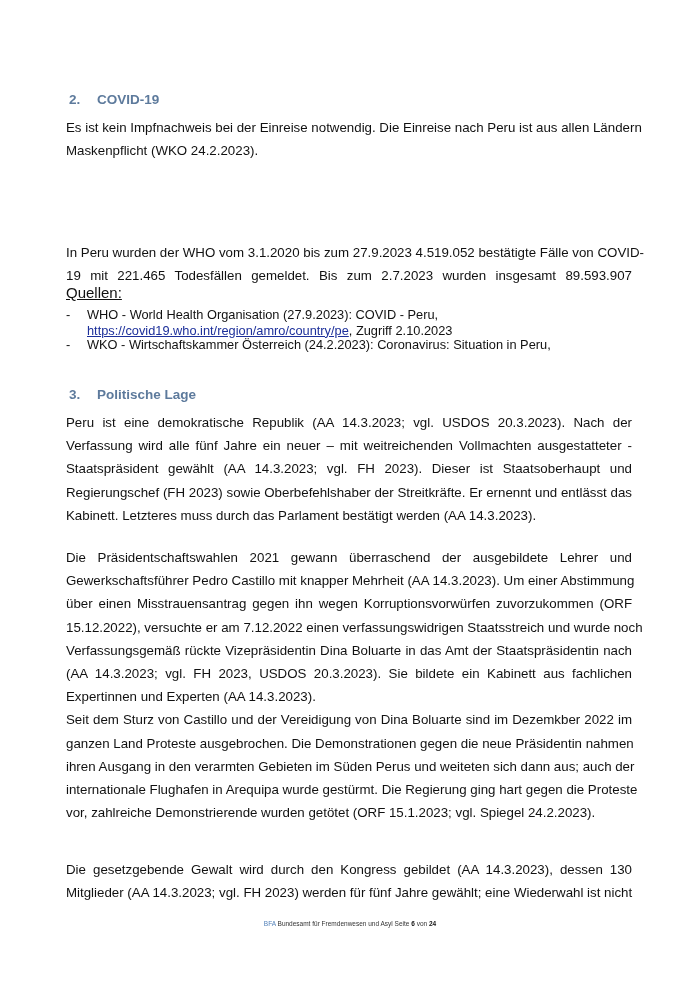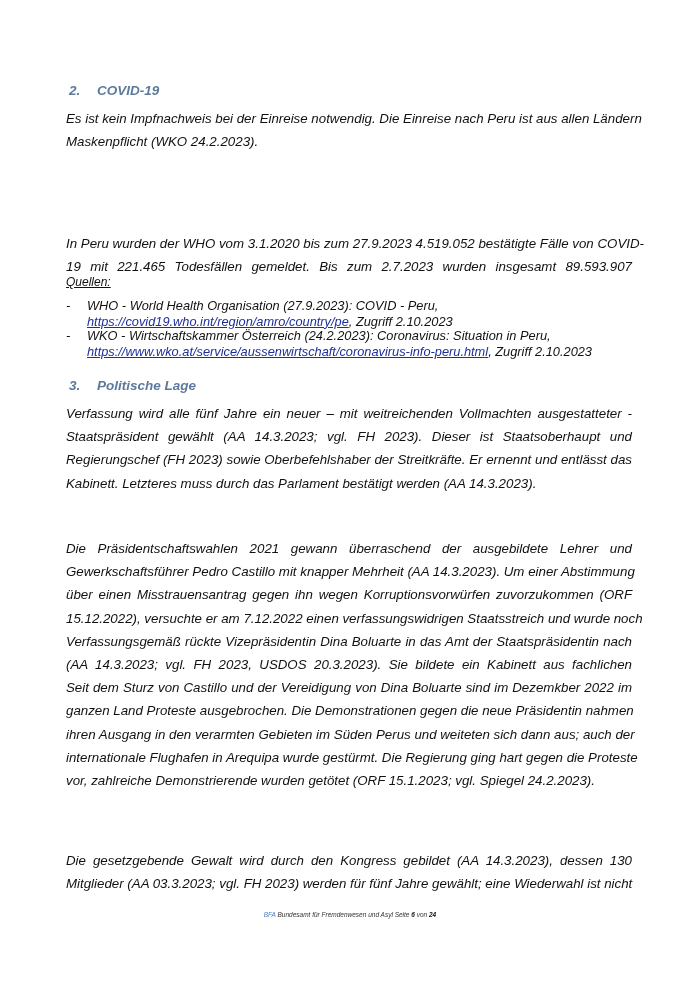--- a/index.html
+++ b/index.html
@@ -1,25 +1,25 @@
 <!DOCTYPE html>
 <html><head>
 <meta charset="utf-8">
 <style>
   html, body { margin: 0; padding: 0; background: #ffffff; }
   body { width: 700px; height: 990px; position: relative; overflow: hidden;
          font-family: "Liberation Sans", sans-serif; color: #111; }
-  .page { position: absolute; left: 0; top: 3px; width: 700px; height: 764px; font-style: italic; }
+  .page { position: absolute; left: 0; top: 12px; width: 700px; height: 764px; }
   .heading { position: absolute; left: 69px; font-size: 13.5px; font-weight: bold; color: #5d7a9c; }
   .heading .num { display: inline-block; width: 28px; }
   .para { position: absolute; left: 66px; width: 566px; font-size: 13.3px; line-height: 23.2px;
           text-align: justify; text-align-last: left; }
   .para span.line { display: block; text-align: justify; text-align-last: justify; height: 23.2px; white-space: nowrap; }
   .para span.line.last { text-align-last: left; }
-  .sources-title { position: absolute; left: 66px; top: 272px; font-size: 12px; text-decoration: underline; }
+  .sources-title { position: absolute; left: 66px; top: 272px; font-size: 15px; text-decoration: underline; }
   .src { position: absolute; left: 66px; font-size: 12.8px; line-height: 15.5px; }
   .src .dash { position: absolute; left: 0; top: 0; }
   .src .body { position: absolute; left: 21px; white-space: nowrap; }
   .src a { color: #1c2f9a; text-decoration: underline; }
   .footer { position: absolute; left: 0; width: 700px; top: 908px; text-align: center; font-size: 6.5px; color: #333; }
   .footer .brand { color: #4f7fb8; }
   .footer b { font-weight: bold; color: #111; }
 </style>
 </head>
 <body>
@@ -47,51 +47,52 @@
     <div class="body">
       <div>WHO - World Health Organisation (27.9.2023): COVID - Peru,</div>
       <div><a>https://covid19.who.int/region/amro/country/pe</a><span>, Zugriff 2.10.2023</span></div>
     </div>
   </div>
 
   <div class="src" style="top:325px;">
     <span class="dash">-</span>
     <div class="body">
       <div>WKO - Wirtschaftskammer Österreich (24.2.2023): Coronavirus: Situation in Peru,</div>
-      <div><a>https://www.wko.at/service/aussenwirtschaft/coronavirus-info-peru.html</a><span>, Zugriff 2.10.2023</span></div>
     </div>
   </div>
 
   <div class="heading" style="top:375px;">
     <span class="num">3.</span><span>Politische Lage</span>
   </div>
 
   <div class="para" style="top:399px;">
+    <span class="line">Peru ist eine demokratische Republik (AA 14.3.2023; vgl. USDOS 20.3.2023). Nach der</span>
     <span class="line">Verfassung wird alle fünf Jahre ein neuer – mit weitreichenden Vollmachten ausgestatteter -</span>
     <span class="line">Staatspräsident gewählt (AA 14.3.2023; vgl. FH 2023). Dieser ist Staatsoberhaupt und</span>
     <span class="line">Regierungschef (FH 2023) sowie Oberbefehlshaber der Streitkräfte. Er ernennt und entlässt das</span>
     <span class="line last">Kabinett. Letzteres muss durch das Parlament bestätigt werden (AA 14.3.2023).</span>
   </div>
 
   <div class="para" style="top:534px;">
     <span class="line">Die Präsidentschaftswahlen 2021 gewann überraschend der ausgebildete Lehrer und</span>
     <span class="line">Gewerkschaftsführer Pedro Castillo mit knapper Mehrheit (AA 14.3.2023). Um einer Abstimmung</span>
     <span class="line">über einen Misstrauensantrag gegen ihn wegen Korruptionsvorwürfen zuvorzukommen (ORF</span>
     <span class="line">15.12.2022), versuchte er am 7.12.2022 einen verfassungswidrigen Staatsstreich und wurde noch</span>
     <span class="line">Verfassungsgemäß rückte Vizepräsidentin Dina Boluarte in das Amt der Staatspräsidentin nach</span>
     <span class="line">(AA 14.3.2023; vgl. FH 2023, USDOS 20.3.2023). Sie bildete ein Kabinett aus fachlichen</span>
+    <span class="line last">Expertinnen und Experten (AA 14.3.2023).</span>
     <span class="line">Seit dem Sturz von Castillo und der Vereidigung von Dina Boluarte sind im Dezemkber 2022 im</span>
     <span class="line">ganzen Land Proteste ausgebrochen. Die Demonstrationen gegen die neue Präsidentin nahmen</span>
     <span class="line">ihren Ausgang in den verarmten Gebieten im Süden Perus und weiteten sich dann aus; auch der</span>
     <span class="line">internationale Flughafen in Arequipa wurde gestürmt. Die Regierung ging hart gegen die Proteste</span>
     <span class="line last">vor, zahlreiche Demonstrierende wurden getötet (ORF 15.1.2023; vgl. Spiegel 24.2.2023).</span>
   </div>
 
   <div class="para" style="top:846px;">
     <span class="line">Die gesetzgebende Gewalt wird durch den Kongress gebildet (AA 14.3.2023), dessen 130</span>
-    <span class="line">Mitglieder (AA 03.3.2023; vgl. FH 2023) werden für fünf Jahre gewählt; eine Wiederwahl ist nicht</span>
+    <span class="line">Mitglieder (AA 14.3.2023; vgl. FH 2023) werden für fünf Jahre gewählt; eine Wiederwahl ist nicht</span>
   </div>
 
   <div class="footer">
     <span class="brand">BFA</span><span> Bundesamt für Fremdenwesen und Asyl Seite </span><b>6</b><span> von </span><b>24</b>
   </div>
 
 </div>
 
 </body></html>

